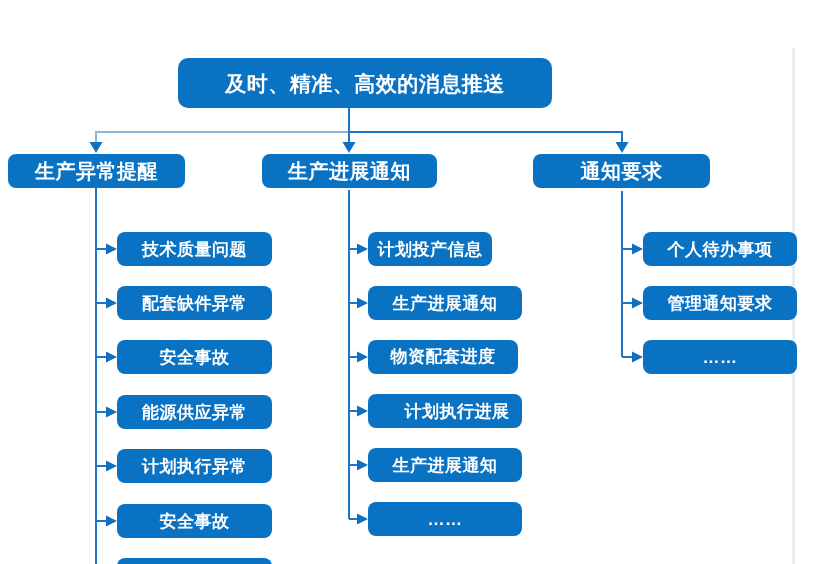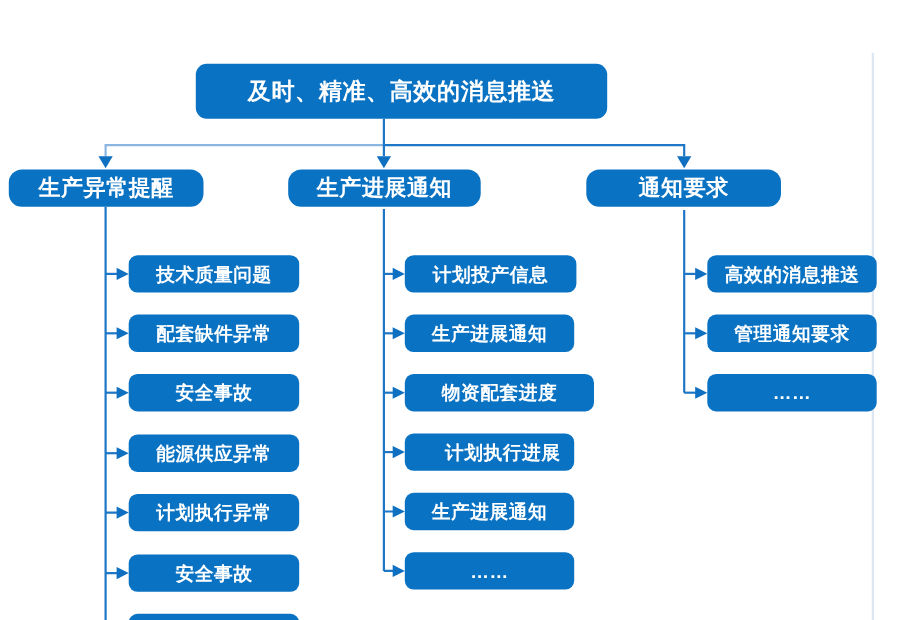--- a/index.html
+++ b/index.html
@@ -18,21 +18,21 @@
   .canvas{position:relative;width:815px;height:564px;background:#ffffff;margin-top:48px;}
   svg.lines{position:absolute;left:0;top:0;z-index:1;}
   .c-med{stroke:var(--connector-blue);stroke-width:2;fill:none;}
   .c-light{stroke:var(--connector-light);stroke-width:2;fill:none;}
   .edge{stroke:var(--edge-line);stroke-width:2;fill:none;}
   .arrow{fill:var(--arrow-blue);stroke:none;}
   .box{position:absolute;z-index:2;background:var(--box-blue);color:var(--box-text);
     display:flex;align-items:center;justify-content:center;text-align:center;
     border-radius:8px;font-weight:600;letter-spacing:0.5px;line-height:1;}
   .root-box{border-radius:10px;font-size:21px;}
-  .branch-box{font-size:20px;border-radius:12px;}
+  .branch-box{font-size:20px;}
   .child-box{font-size:17px;}
   .bottom-band{position:absolute;left:0;top:553px;width:815px;height:11px;z-index:0;
     background:var(--band-bg);border-top:1px solid var(--band-border);}
 </style>
 </head>
 <body>
 
 <div class="canvas">
 
   <svg class="lines" width="815" height="564" viewBox="0 0 815 564">
@@ -100,25 +100,25 @@
   <div class="box branch-box" style="left:533px;top:106px;width:177px;height:34px;">通知要求</div>
 
   <div class="box child-box" style="left:117px;top:238px;width:155px;height:34px;">配套缺件异常</div>
   <div class="box child-box" style="left:117px;top:184px;width:155px;height:34px;">技术质量问题</div>
   <div class="box child-box" style="left:117px;top:292px;width:155px;height:34px;">安全事故</div>
   <div class="box child-box" style="left:117px;top:347px;width:155px;height:34px;">能源供应异常</div>
   <div class="box child-box" style="left:117px;top:401px;width:155px;height:34px;">计划执行异常</div>
   <div class="box child-box" style="left:117px;top:456px;width:155px;height:34px;">安全事故</div>
   <div class="box child-box" style="left:117px;top:510px;width:155px;height:34px;">……</div>
 
-  <div class="box child-box" style="left:368px;top:184px;width:156px;height:34px;">计划投产信息</div>
+  <div class="box child-box" style="left:368px;top:184px;width:124px;height:34px;">计划投产信息</div>
   <div class="box child-box" style="left:368px;top:238px;width:154px;height:34px;">生产进展通知</div>
-  <div class="box child-box" style="left:368px;top:292px;width:172px;height:34px;">物资配套进度</div>
+  <div class="box child-box" style="left:368px;top:292px;width:150px;height:34px;font-family:Liberation Mono, monospace;">物资配套进度</div>
   <div class="box child-box" style="left:368px;top:346px;width:154px;height:34px;padding-left:24px;">计划执行进展</div>
   <div class="box child-box" style="left:368px;top:400px;width:154px;height:34px;">生产进展通知</div>
   <div class="box child-box" style="left:368px;top:454px;width:154px;height:34px;">……</div>
 
-  <div class="box child-box" style="left:643px;top:184px;width:154px;height:34px;">高效的消息推送</div>
+  <div class="box child-box" style="left:643px;top:184px;width:154px;height:34px;">个人待办事项</div>
   <div class="box child-box" style="left:643px;top:238px;width:154px;height:34px;">管理通知要求</div>
   <div class="box child-box" style="left:643px;top:292px;width:154px;height:34px;">……</div>
 
   <div class="bottom-band"></div>
 </div>
 
 </body></html>

